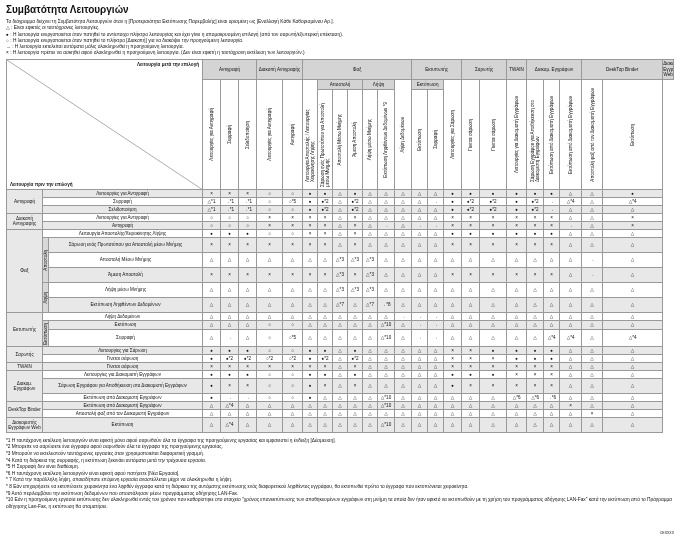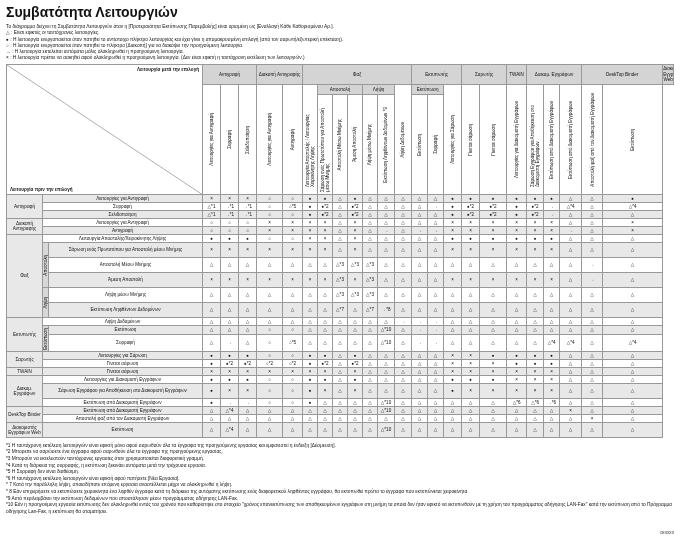--- a/index.html
+++ b/index.html
@@ -1,18 +1,18 @@
 <!DOCTYPE html>
 <html><head>
 <meta charset="utf-8">
 <style>
   * { box-sizing: border-box; margin: 0; padding: 0; }
   body { width: 680px; height: 545px; background: #fff; font-family: "Liberation Sans", sans-serif; color: #111; overflow: hidden; }
   .page { position: relative; width: 680px; height: 545px; padding: 2px 6px; }
-  .title { font-size: 14px; font-weight: bold; margin: 2px 0 4px 0; }
+  .title { font-size: 10px; font-weight: bold; margin: 2px 0 4px 0; }
   .intro { font-size: 4.8px; line-height: 6.3px; }
   .legend-line { font-size: 4.8px; line-height: 6.3px; }
   table.compat { border-collapse: collapse; margin-top: 2px; width: 668px; table-layout: fixed; }
   table.compat td, table.compat th { border: 0.6px solid #999; font-size: 4.6px; line-height: 5.2px; text-align: center; vertical-align: middle; font-weight: normal; padding: 0; overflow: hidden; }
   th.grp { background: #d4d4d4; font-weight: bold; height: 20px; }
   th.sub { background: #d4d4d4; font-weight: bold; height: 10px; }
   th.vert { height: 100px; vertical-align: bottom; background: #fff; }
   .vt { writing-mode: vertical-rl; transform: rotate(180deg); display: inline-block; text-align: left; max-height: 96px; padding-bottom: 2px; white-space: normal; }
   th.corner { position: relative; background: #fff; }
   .corner-top { position: absolute; top: 2px; right: 3px; font-size: 4.6px; font-weight: bold; }

